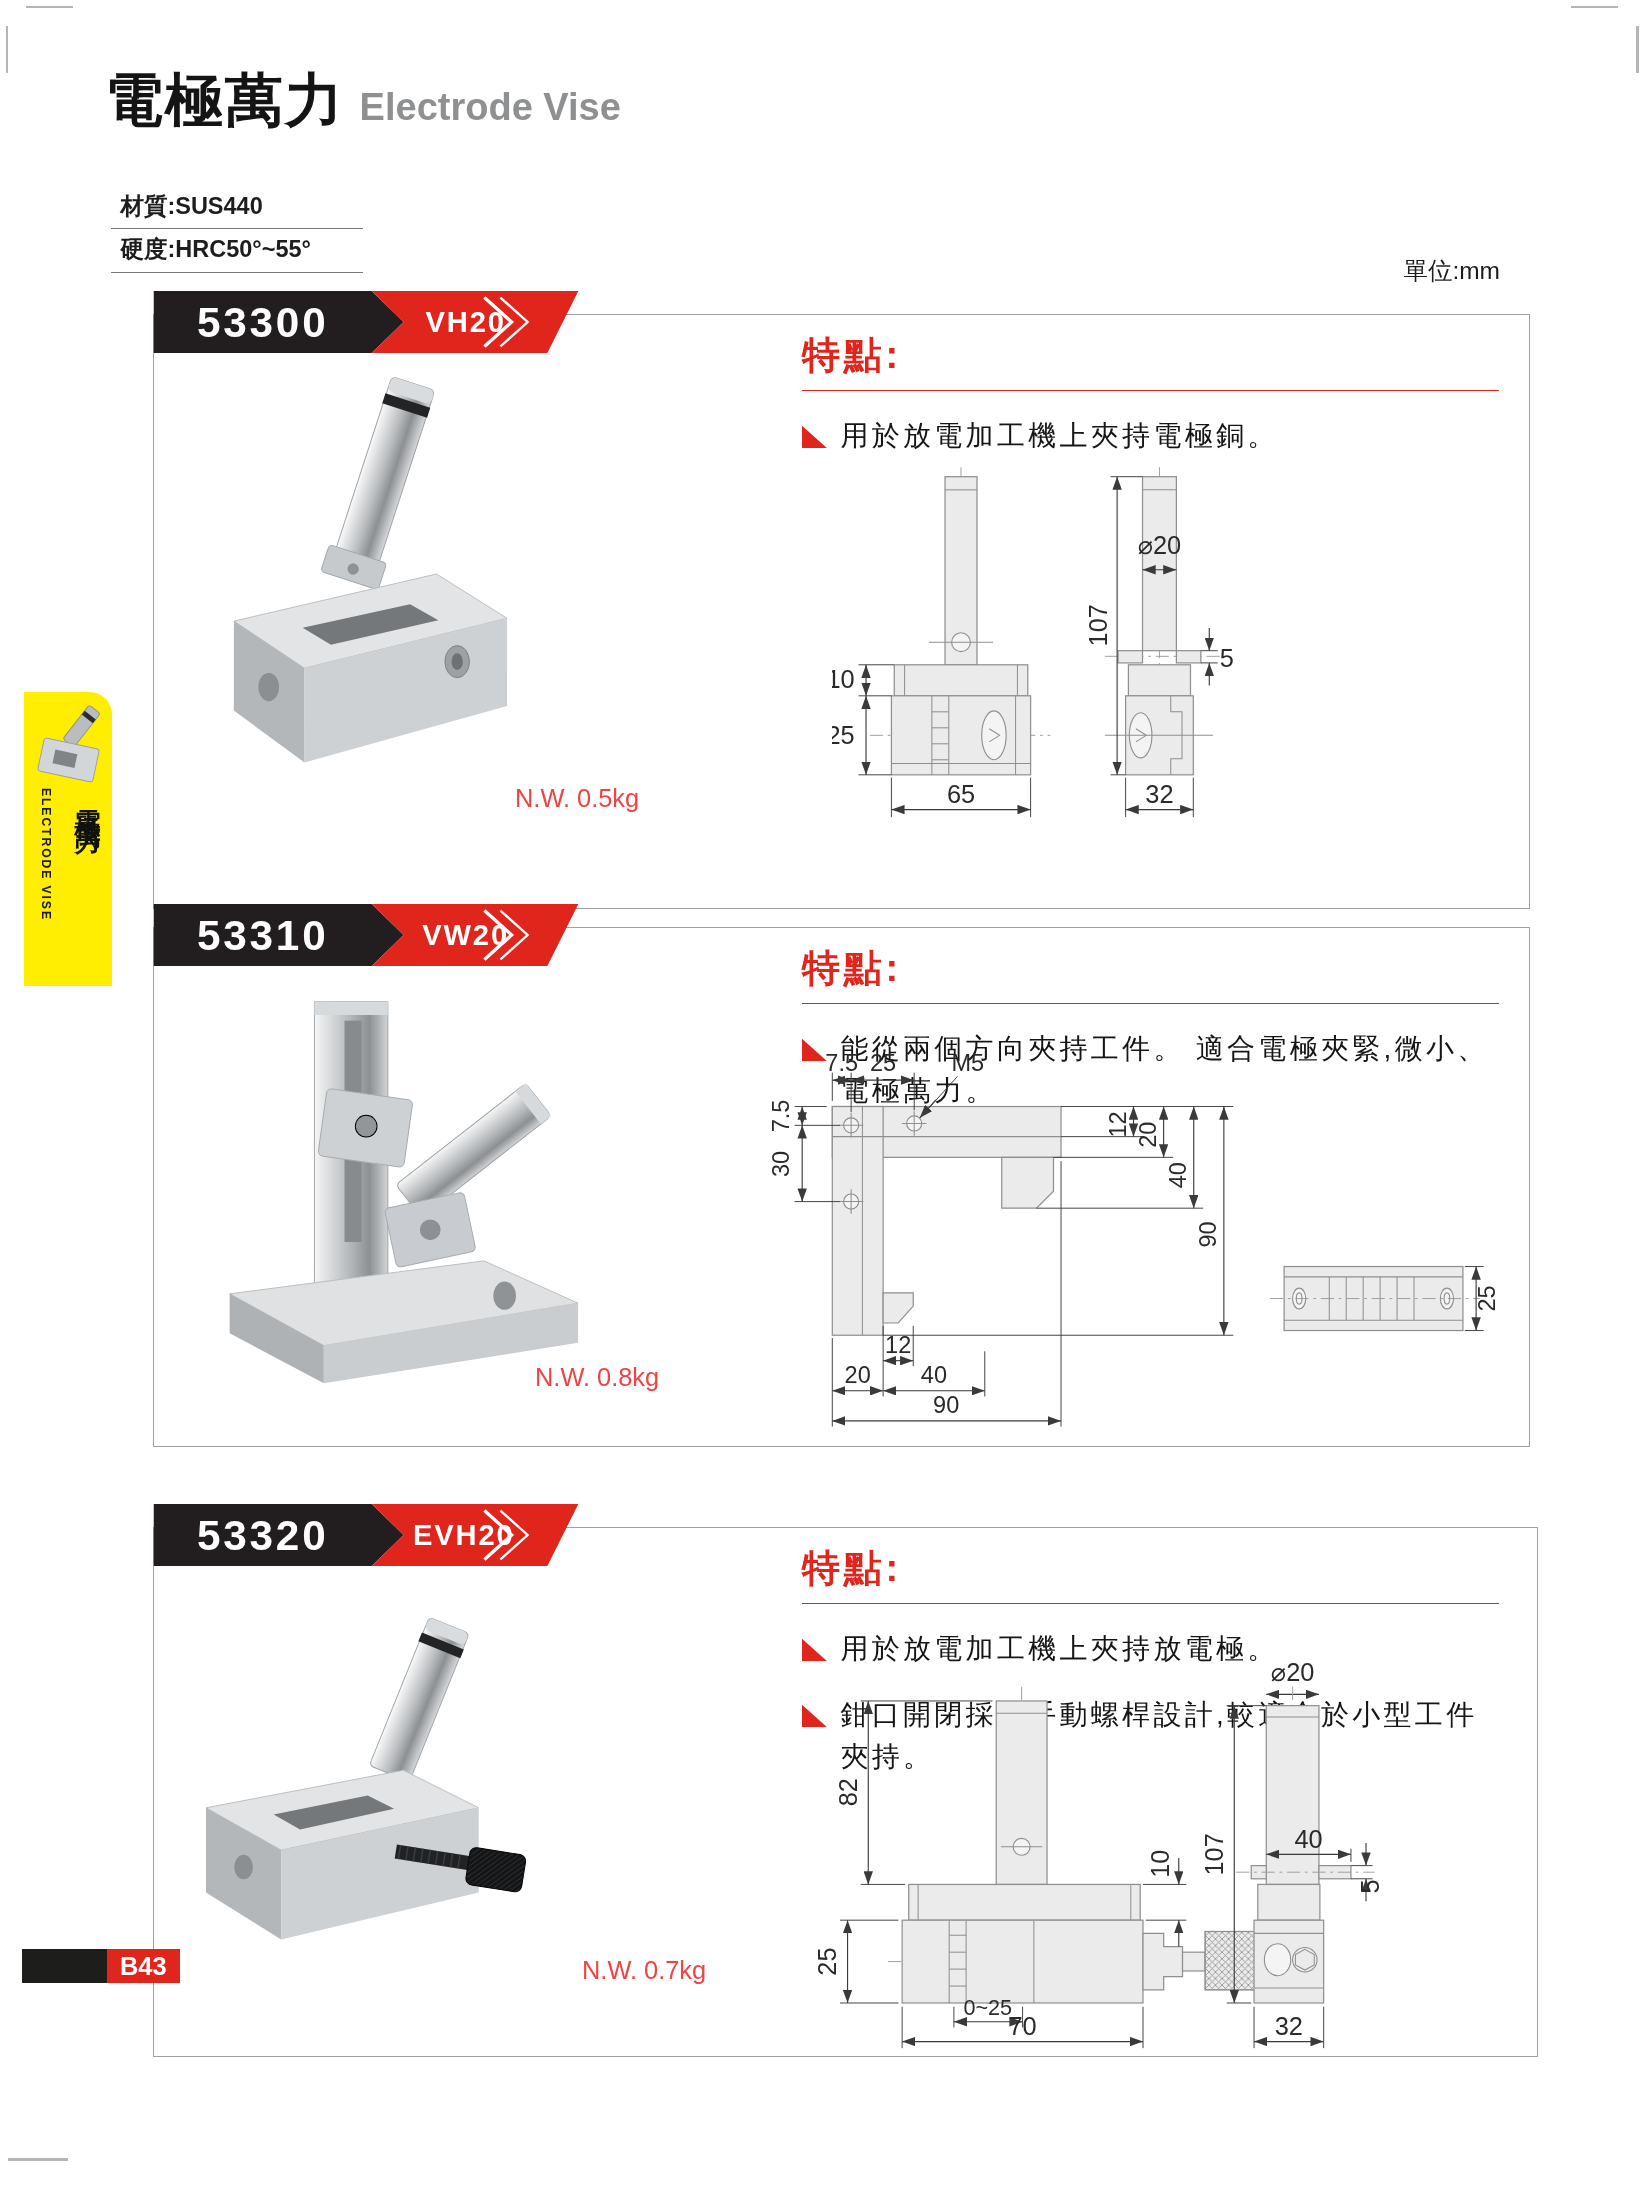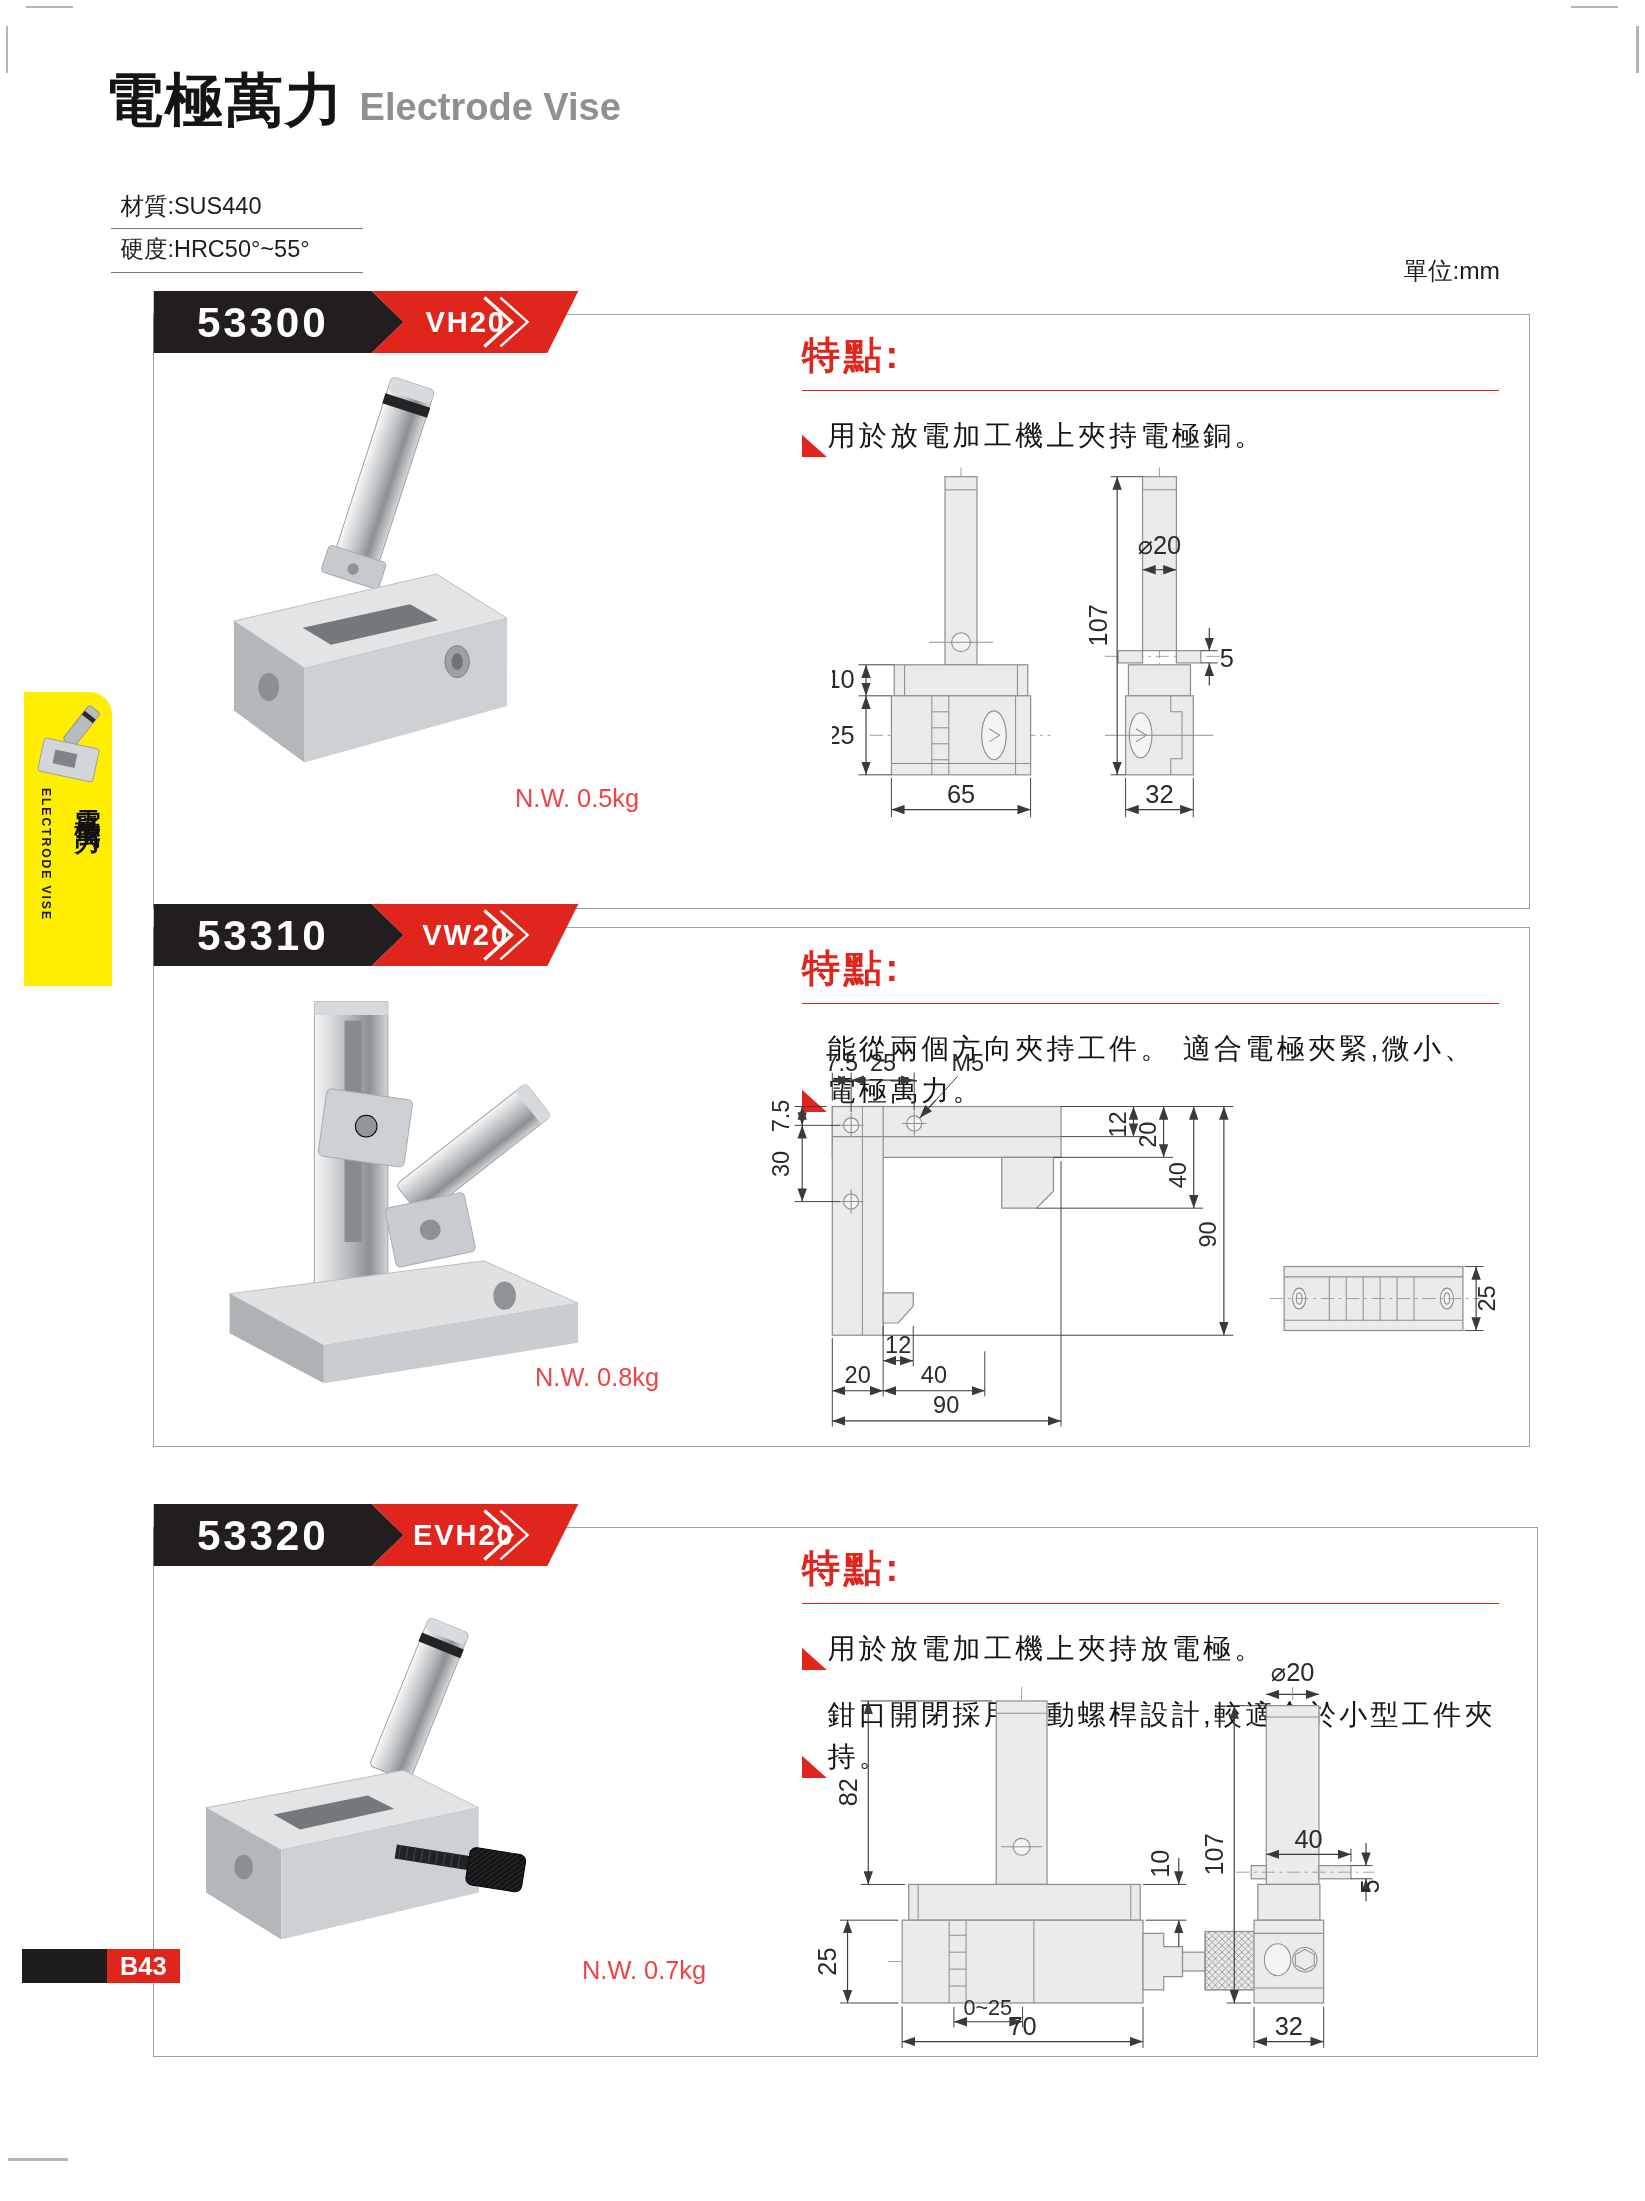--- a/index.html
+++ b/index.html
@@ -7,21 +7,21 @@
         font-family:"Liberation Sans", sans-serif; overflow:hidden;
         --red:#e0251c; --ink:#1b1b1b;}
   .crop{position:absolute;background:#b5b5b5;}
   
   .title{position:absolute;left:105px;top:62px;white-space:nowrap;}
   .title .zh{font-size:58px;font-weight:bold;color:#141414;letter-spacing:1.9px;}
   .title .en{font-size:38px;font-weight:bold;color:#8e9092;margin-left:15px;}
   .specs{position:absolute;left:111px;top:186px;display:flex;gap:87px;}
   .spec-row{font-size:23.5px;color:#1d1d1d;padding:3.8px 11.3px 6.6px 9.4px;
             border-bottom:1.9px solid #777;white-space:nowrap;}
-  .spec-col.c1{width:252px;} .spec-col.c2{width:350px;}
+  .spec-col.c1{width:252px;font-weight:bold;} .spec-col.c2{width:350px;}
   .unit{position:absolute;left:1347px;top:254px;width:153px;text-align:right;
         font-size:24.5px;color:#1d1d1d;}
   
   .side-tab{position:absolute;left:23.5px;top:692px;width:88px;height:294px;
             background:#ffee00;border-radius:0 22.6px 0 0;}
   .side-icon{position:absolute;left:7.5px;top:7.5px;width:75px;height:89px;}
   .side-zh{position:absolute;right:5.6px;top:96px;writing-mode:vertical-rl;
            font-size:26px;font-weight:600;color:#111;letter-spacing:6.6px;}
   .side-en{position:absolute;left:15px;top:96px;writing-mode:vertical-rl;
            font-size:12.2px;font-weight:bold;color:#1a1a1a;letter-spacing:1.9px;}
@@ -33,21 +33,21 @@
   .badge{position:absolute;left:-0.9px;top:-24.5px;width:443px;height:62px;}
   .badge .code-t{font-size:45px;font-weight:bold;fill:#fff;letter-spacing:3px;}
   .badge .model-t{font-size:31px;font-weight:bold;fill:#fff;letter-spacing:2px;}
   .weight{position:absolute;font-size:25.4px;color:#ef4444;white-space:nowrap;}
   #box1 .weight{left:361px;top:469px;}
   #box2 .weight{left:381px;top:435px;}
   #box3 .weight{left:428px;top:428px;}
   .feat{position:absolute;left:648px;top:15px;width:697px;}
   .feat h3{margin:0 0 11.3px 0;font-size:38px;font-weight:bold;color:var(--red);
            letter-spacing:3.8px;padding-bottom:9.4px;border-bottom:1.9px solid var(--red);}
-  .bullet{display:flex;align-items:flex-end;margin-top:24px;
+  .bullet{display:flex;align-items:flex-start;gap:13px;margin-top:24px;
           font-size:28px;color:#151515;letter-spacing:3.3px;line-height:1.5;}
   .tri{flex:0 0 auto;width:25.4px;height:22.6px;margin-top:10.4px;background:var(--red);
        clip-path:polygon(0 0,100% 100%,0 100%);}
   .photo{position:absolute;}
   #box1 .photo{left:28px;top:47px;width:377px;height:424px;}
   #box2 .photo{left:19px;top:55px;width:490px;height:405px;}
   #box3 .photo{left:14px;top:87px;width:471px;height:348px;}
   .drawing{position:absolute;}
   #box1 .drawing{left:678px;top:141px;width:527px;height:395px;}
   #box2 .drawing{left:603px;top:122px;width:753px;height:386px;}

